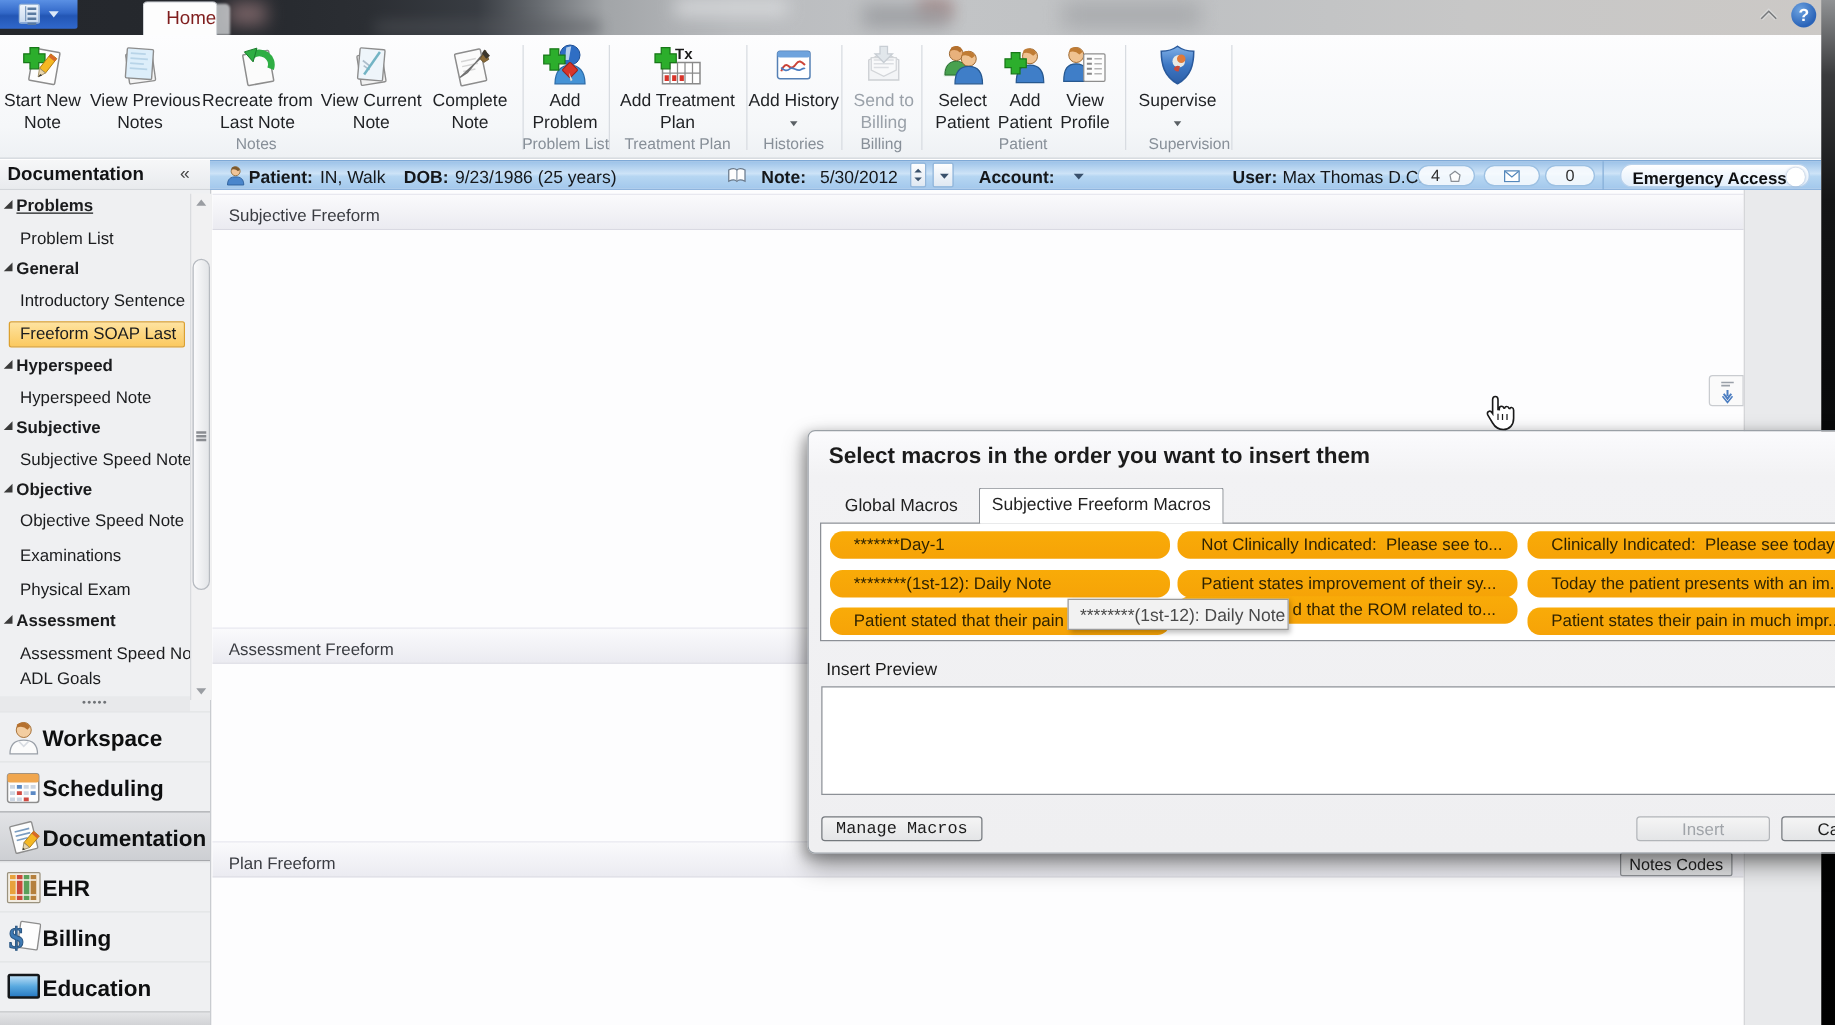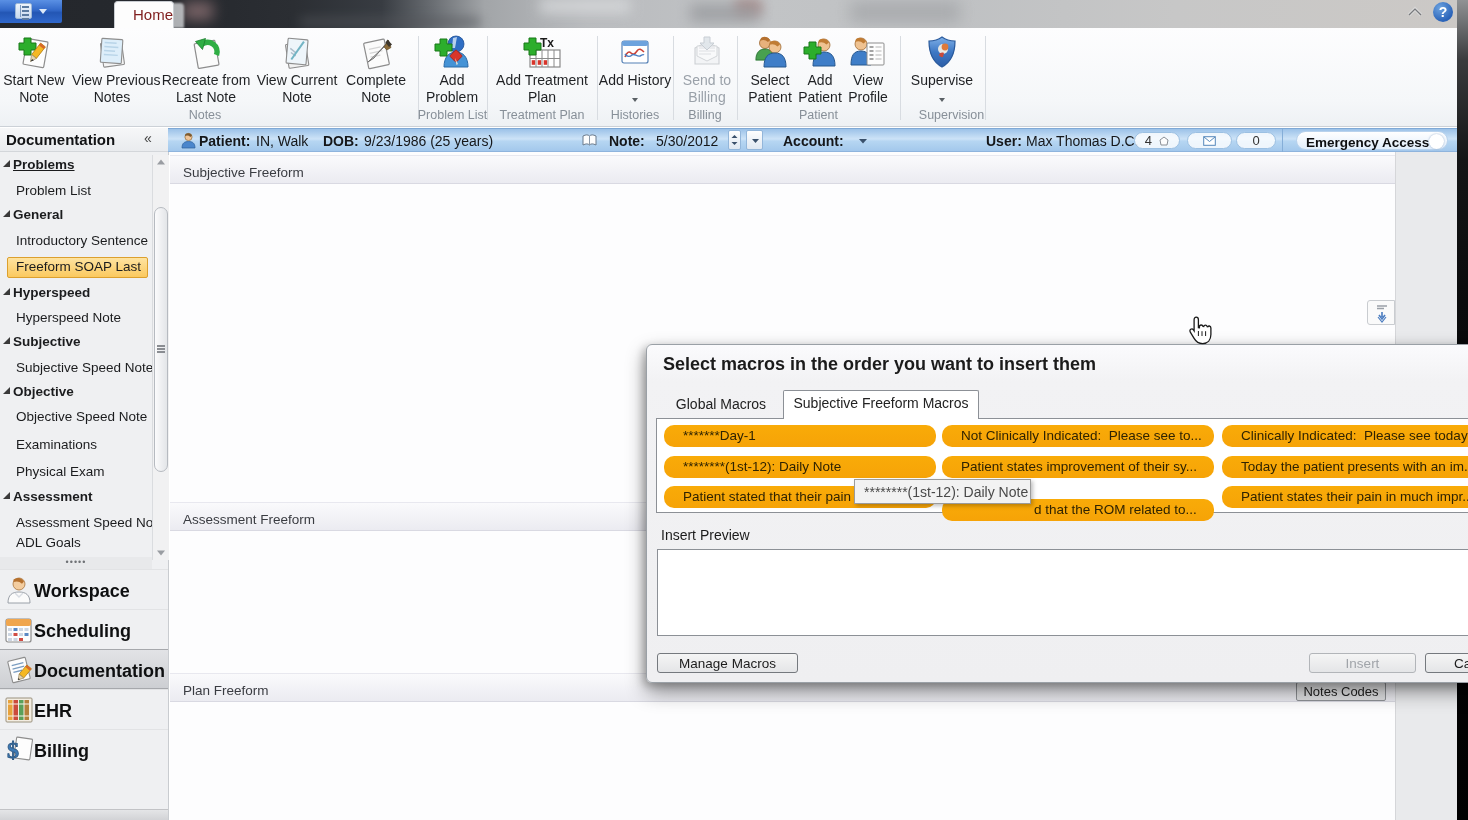--- a/index.html
+++ b/index.html
@@ -439,20 +439,34 @@
   </div>
   <div class="nav" style="top:577px;">
     <svg style="position:absolute;left:6px;top:6px;" width="27" height="28" viewBox="0 0 27 28">
       <g transform="rotate(8 17 14)">
           <rect x="9" y="2" width="16" height="21" rx="1" fill="#fdfdfd" stroke="#8d8d8d" stroke-width="1.1"></rect>
         </g>
       <text x="1" y="22" font-size="24" font-weight="bold" fill="#3d7ab5" stroke="#2a5580" stroke-width=".8" font-family="Liberation Serif">$</text>
     </svg>
     <div class="nlb">Billing</div>
   </div>
+  <div class="nav" style="top:617px;">
+    <svg style="position:absolute;left:5px;top:8px;" width="28" height="24" viewBox="0 0 28 24">
+      <rect x="1" y="1" width="26" height="20" rx="2" fill="#14171a"></rect>
+      <rect x="3" y="3" width="22" height="16" fill="url(#edg)"></rect>
+      <defs>
+          <linearGradient id="edg" x1="0" y1="0" x2="0" y2="1">
+            <stop offset="0" stop-color="#b8dcf5"></stop>
+            <stop offset=".5" stop-color="#5aaae0"></stop>
+            <stop offset="1" stop-color="#2a7cc4"></stop>
+          </linearGradient>
+        </defs>
+    </svg>
+    <div class="nlb">Education</div>
+  </div>
   <div style="position:absolute;left:0;top:657px;width:168px;height:11px;background:linear-gradient(#e4e5e7,#d2d3d6);border-top:1px solid #c2c3c6;"></div>
 </div>
 
 <div id="main">
   <div class="mh" style="top:3px">
       <span>Subjective Freeform</span>
     </div>
   <div class="mh" style="top:350px">
       <span>Assessment Freeform</span>
     </div>
@@ -476,26 +490,26 @@
   <div class="dtab" style="left:26px; width:96px;">Global Macros</div>
   <div class="dtab active" style="left:136px; width:196px;">Subjective Freeform Macros</div>
   <div id="macrobox"></div>
   <div class="mbtn" style="left:17px; top:80px;  width:272px;">*******Day-1</div>
   <div class="mbtn" style="left:295px;top:80px;  width:272px;">Not Clinically Indicated:&nbsp; Please see to...</div>
   <div class="mbtn" style="left:575px;top:80px;  width:272px;">Clinically Indicated:&nbsp; Please see today's</div>
   <div class="mbtn" style="left:17px; top:111px; width:272px;">********(1st-12): Daily Note</div>
   <div class="mbtn" style="left:295px;top:111px; width:272px;">Patient states improvement of their sy...</div>
   <div class="mbtn" style="left:575px;top:111px; width:272px;">Today the patient presents with an im...</div>
   <div class="mbtn" style="left:17px; top:141px; width:272px;">Patient stated that their pain</div>
-  <div class="mbtn" style="left:295px;top:154px; width:272px; padding-left:92px;">d that the ROM related to...</div>
+  <div class="mbtn" style="left:295px;top:132px; width:272px; padding-left:92px;">d that the ROM related to...</div>
   <div class="mbtn" style="left:575px;top:141px; width:272px;">Patient states their pain in much impr...</div>
   <div id="tooltip">********(1st-12): Daily Note</div>
   <div class="iplb">Insert Preview</div>
   <div id="preview"></div>
-  <div class="dbtn" style="left:10px; width:141px;">Manage Macros</div>
+  <div class="dbtn" style="left:10px; width:129px;font-family:Liberation Mono, monospace;">Manage Macros</div>
   <div class="dbtn dis" style="left:662px; width:107px;">Insert</div>
   <div class="dbtn" style="left:778px; width:100px;">Cancel</div>
 </div>
 
 <svg id="cursor" width="26" height="32" viewBox="0 0 26 32">
   <path d="M10.2 2.2 C11.6 2.2 12.4 3.2 12.4 4.8 L12.4 12.6 L13.4 12.7 L13.4 11.9 C13.4 10.8 14.2 10 15.2 10 C16.1 10 16.8 10.6 17 11.4 L17.7 11.5 C17.9 10.7 18.6 10.2 19.4 10.2 C20.3 10.2 21 10.8 21.2 11.7 L21.9 11.8 C22.2 11.2 22.8 10.9 23.4 11 C24.3 11.2 24.9 12 24.9 13.1 L24.9 19.6 C24.9 25 21.7 28.6 16.7 28.6 C12.4 28.6 10.2 27 8.1 23.4 L4.3 17.1 C3.6 15.9 3.9 14.7 4.9 14.2 C5.8 13.7 6.8 14 7.5 15 L8.1 15.9 L8.1 4.8 C8.1 3.2 8.9 2.2 10.2 2.2 Z" fill="#fff" stroke="#1a1a1a" stroke-width="1.3"></path>
     <path d="M12.4 16 L12.4 21 M16 16.2 L16 21 M19.6 16.2 L19.6 21" stroke="#1a1a1a" stroke-width="1" fill="none"></path>
 </svg>
 
 </body></html>

